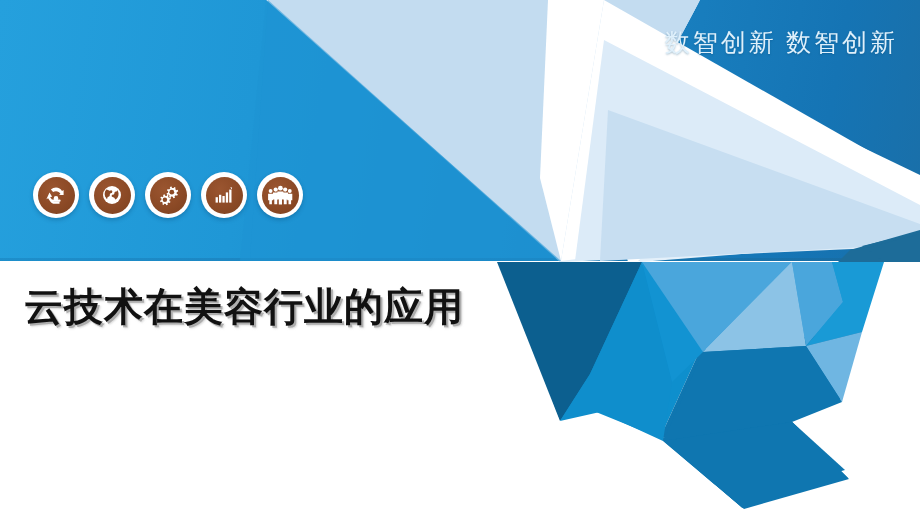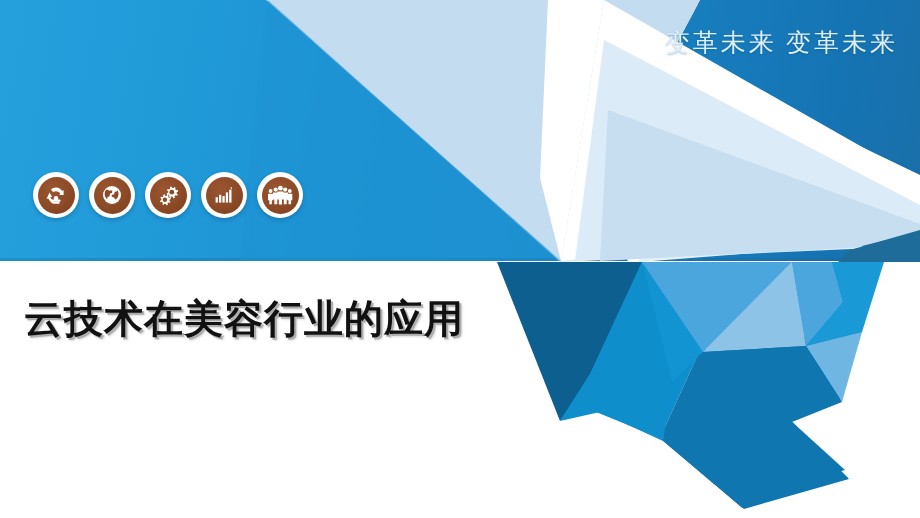--- a/index.html
+++ b/index.html
@@ -82,21 +82,21 @@
     background: radial-gradient(circle at 38% 32%, #9a5530 0%, #8c4a26 55%, #7d411f 100%);
     display: flex;
     align-items: center;
     justify-content: center;
   }
   .icon-inner svg { display: block; }
   
   .title {
     position: absolute;
     left: 24px;
-    top: 292px;
+    top: 280px;
     font-family: "DejaVu Sans", "Liberation Sans", sans-serif;
     font-weight: bold;
     font-size: 39px;
     letter-spacing: 1px;
     color: #111111;
     white-space: nowrap;
     text-shadow: 2px 2px 0 rgba(165,165,165,.85), 3px 3px 2px rgba(190,190,190,.55);
   }
 </style>
 </head>
@@ -166,21 +166,21 @@
     <polygon points="642,262 703,352 792,262" fill="#4aa6dc"></polygon>
     <polygon points="703,352 792,262 806,346" fill="#8cc3e6"></polygon>
     <polygon points="792,262 806,346 843,302 832,262" fill="#4aa6dc"></polygon>
     <polygon points="832,262 843,302 806,346 862,332 884,262" fill="#199ad6"></polygon>
     <polygon points="806,346 862,332 842,402" fill="#6fb6e2"></polygon>
     <polygon points="703,352 806,346 842,402 792,422 663,441" fill="#0f76b0"></polygon>
     <polygon points="663,441 792,422 849,479 744,509" fill="#0f76b0"></polygon>
     <polygon points="884,262 920,262 920,234 866,248" fill="#1d6c99"></polygon>
   </svg>
 
-  <div class="subtitle">变革未来 变革未来</div>
+  <div class="subtitle">数智创新 数智创新</div>
 
   <div class="icon-row">
 
     <div class="icon-badge">
       <div class="icon-inner">
         <svg width="24" height="24" viewBox="0 0 24 24">
           <path d="M12 4.6c2.6 0 4.9 1.4 6 3.5l1.6-1V12h-4.8l1.7-1.1c-.9-1.6-2.6-2.7-4.5-2.7-1.1 0-2.1.3-2.9.9L6.9 6.6c1.4-1.2 3.2-2 5.1-2z" fill="#ffffff"></path>
           <path d="M5.5 9.6l2.6 4.2-2 .1 2.3 3.3c.6.8 1.5 1.3 2.5 1.3h4.6v2.2h-4.8c-1.8 0-3.4-.9-4.4-2.3l-2.2-3.2-1.7 1.1 3.1-6.7z" fill="#ffffff"></path>
           <circle cx="12" cy="15.4" r="2.3" fill="#ffffff"></circle>
           <rect x="7.4" y="16.6" width="9.2" height="2.1" rx="1" fill="#ffffff"></rect>

